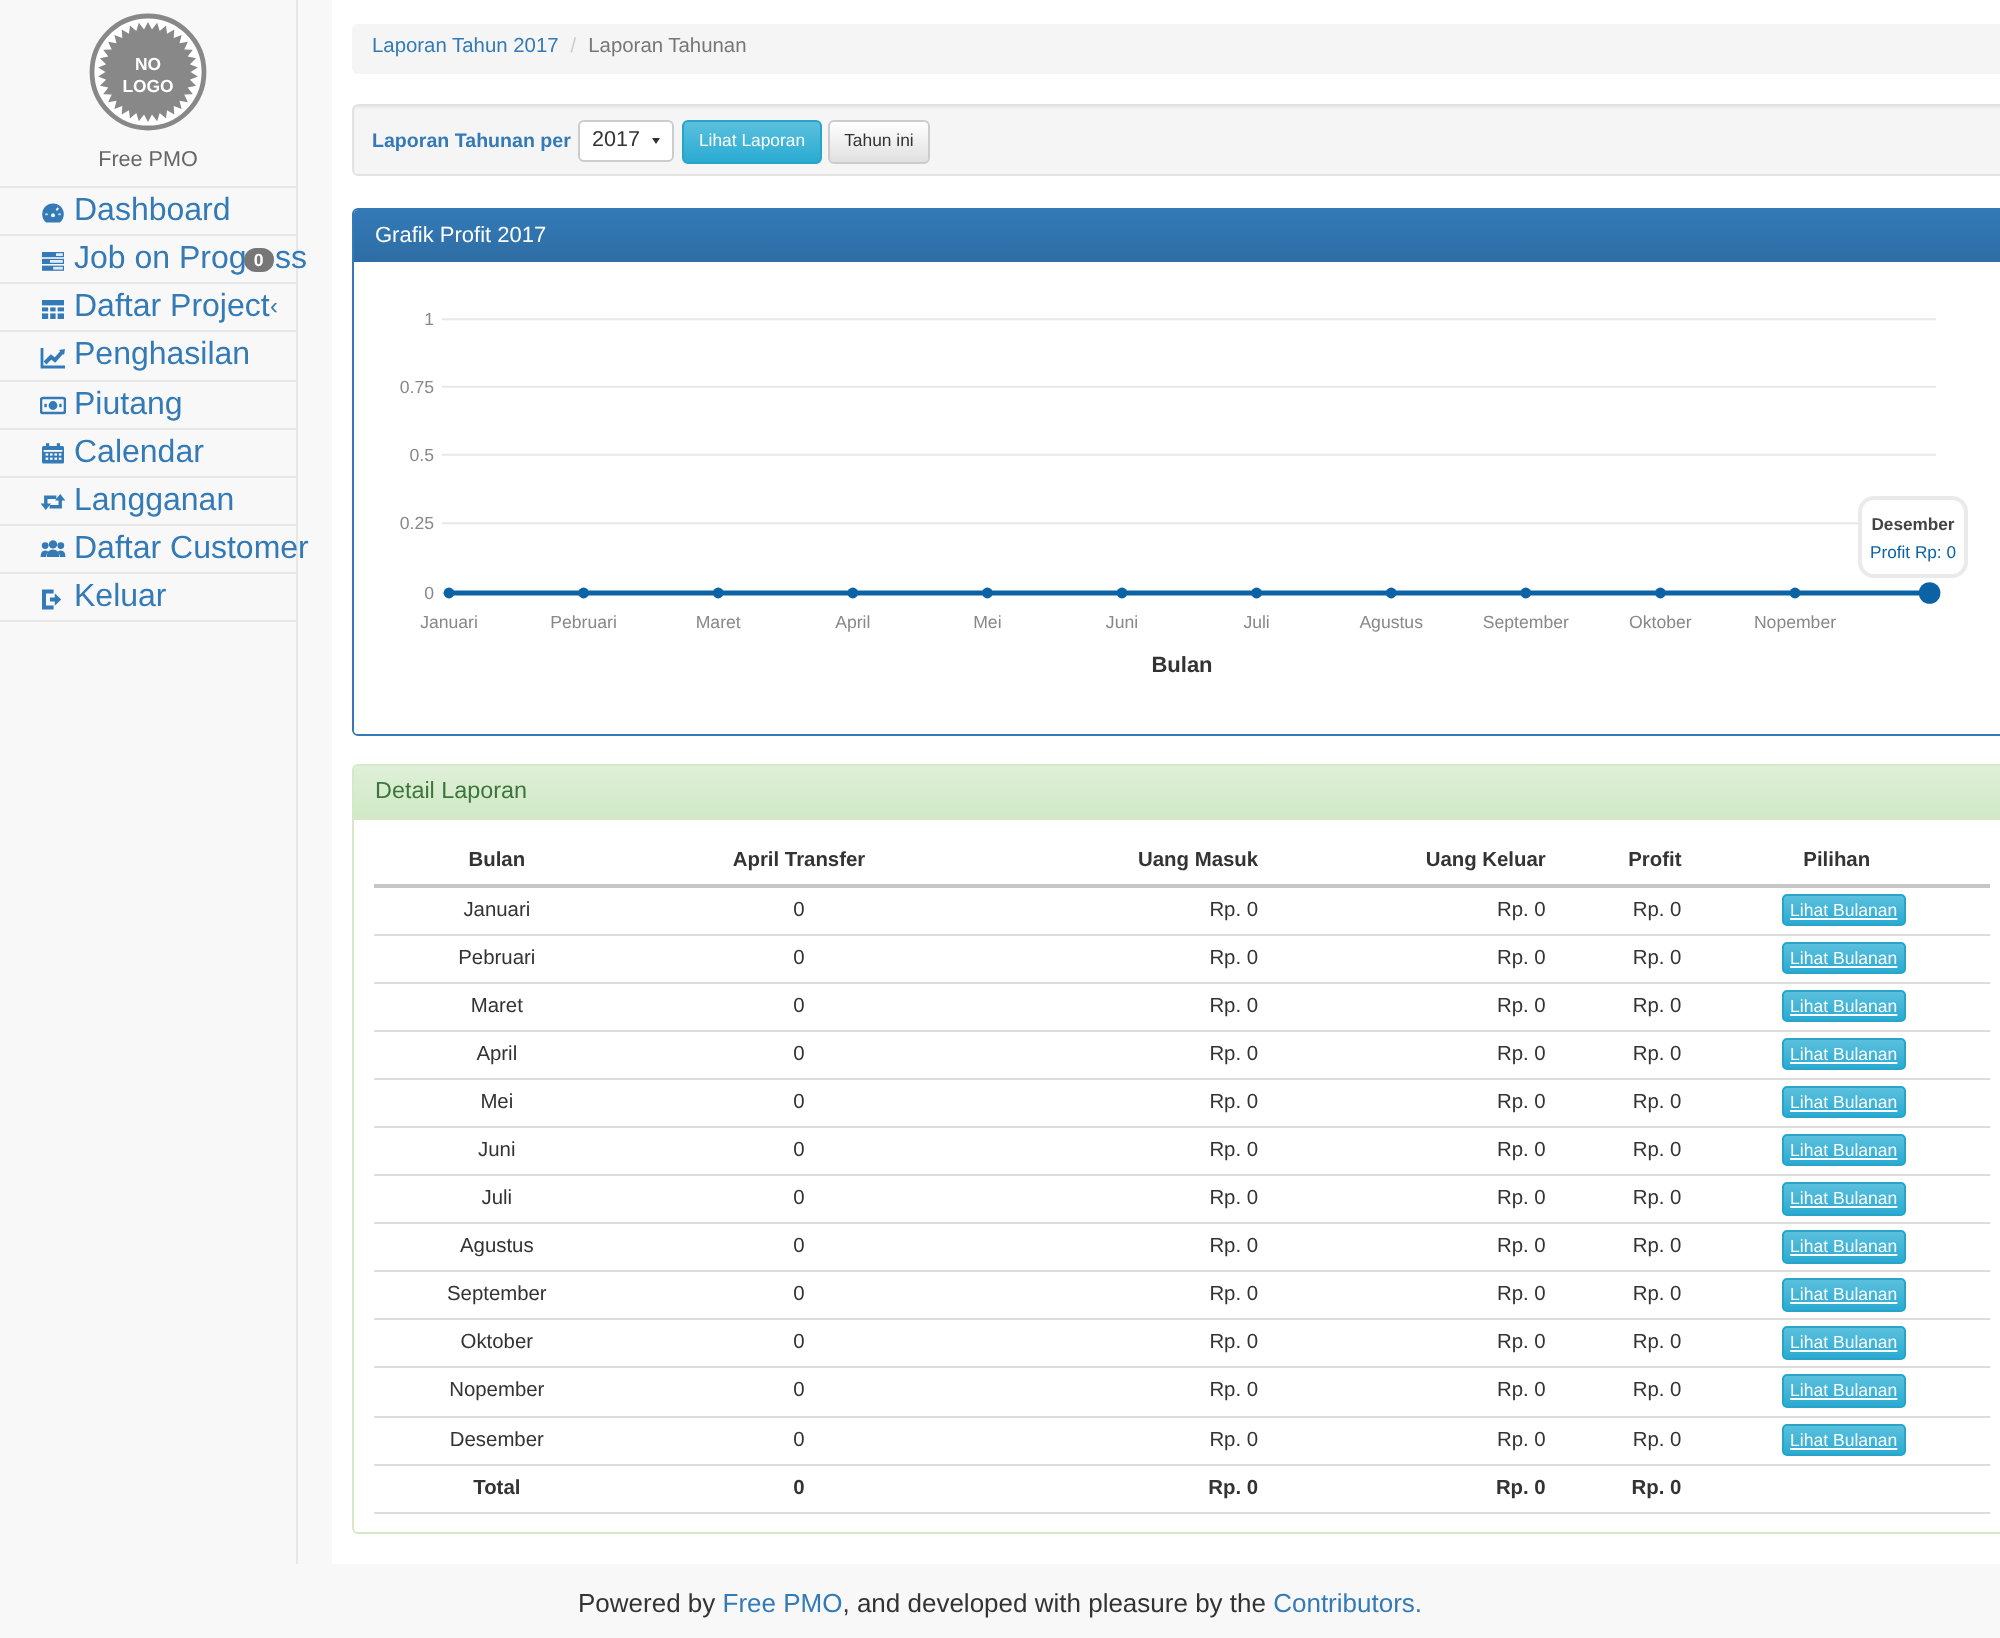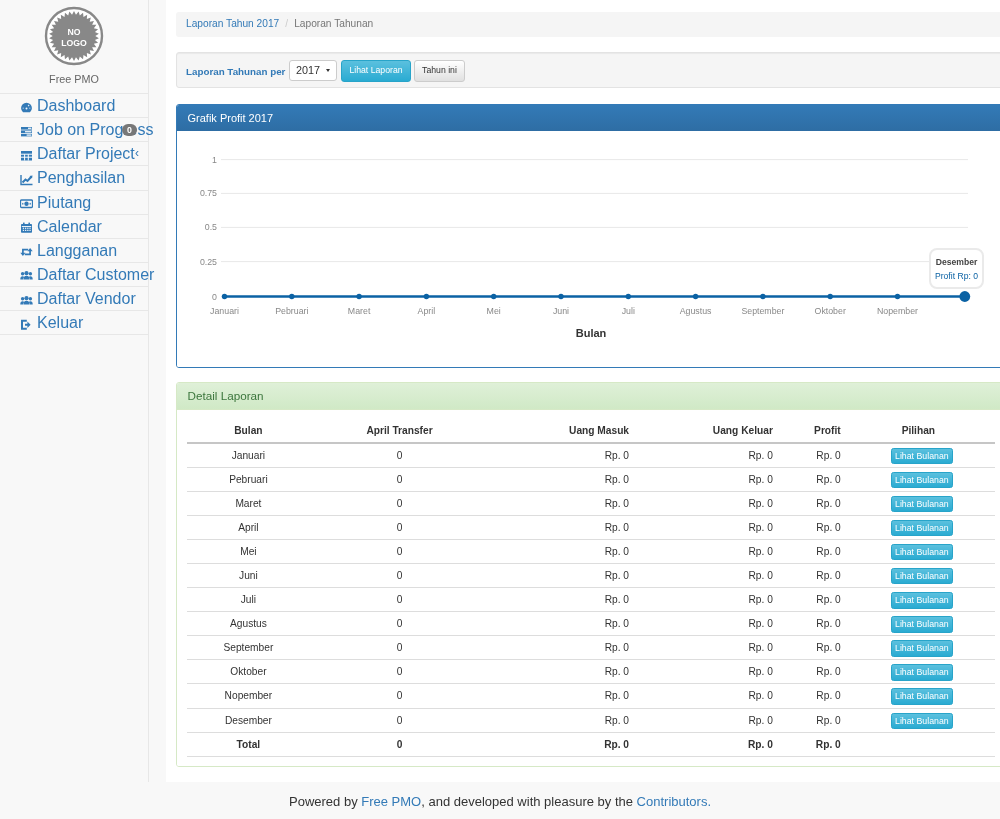--- a/index.html
+++ b/index.html
@@ -36,21 +36,21 @@
 #chartwrap { position:relative; height:176px; }
 #bulan { text-align:center; font-weight:bold; font-size:11px; margin-top:9.5px; }
 #tooltip { position:absolute; left:742px; top:107px; width:55px; height:41px; background:rgba(255,255,255,.96); border:2px solid #eaeaea; border-radius:8px; text-align:center; padding-top:7px; white-space:nowrap; }
 #tooltip .t1 { font-weight:bold; font-size:8.6px; color:#444; }
 #tooltip .t2 { font-size:8.6px; color:#0b62a4; margin-top:3.5px; }
 table.rpt { width:100%; border-collapse:collapse; margin-top:0; font-size:10.2px; }
 table.rpt th { font-weight:bold; padding:5px 8px; line-height:12.2px; border-bottom:2px solid #c6c6c6; font-size:10.2px; }
 table.rpt td { padding:4.95px 8px; line-height:13.2px; border-bottom:1px solid #ddd; }
 table.rpt .c { text-align:center; }
 table.rpt .r { text-align:right; }
-.btn-xs { margin:-2.6px 0; background:linear-gradient(#5bc0de,#2aabd2); border:1px solid #28a4c9; color:#fff; font-size:8.77px; padding:0 3.4px; border-radius:2.5px; display:inline-block; line-height:14.4px; }
+.btn-xs { margin:-2.6px 0; background:linear-gradient(#5bc0de,#2aabd2); border:1px solid #28a4c9; color:#fff; font-size:8.77px; padding:0 3.4px; border-radius:2.5px; display:inline-block; line-height:14.4px;text-decoration:underline; }
 #footer { position:absolute; left:0; top:782px; width:1000px; height:37px; text-align:center; font-size:13px; color:#333; padding-top:11.5px; }
 </style>
 </head>
 <body>
 <div id="sidebar">
   <div id="logoblk">
     <svg width="146" height="66" viewBox="0 0 146 66" style="margin-top:3px">
       <circle cx="73" cy="33" r="28" fill="#fff" stroke="#888" stroke-width="2.4"></circle>
       <g id="seal">
           <polygon points="73.00,8.00 74.97,11.79 77.59,8.43 78.83,12.51 82.03,9.69 82.49,13.93 86.16,11.74 85.84,16.00 89.84,14.52 88.74,18.65 92.95,17.93 91.11,21.79 95.38,21.86 92.86,25.31 97.05,26.16 93.94,29.09 97.89,30.69 94.30,33.00 97.89,35.31 93.94,36.91 97.05,39.84 92.86,40.69 95.38,44.14 91.11,44.21 92.95,48.07 88.74,47.35 89.84,51.48 85.84,50.00 86.16,54.26 82.49,52.07 82.03,56.31 78.83,53.49 77.59,57.57 74.97,54.21 73.00,58.00 71.03,54.21 68.41,57.57 67.17,53.49 63.97,56.31 63.51,52.07 59.84,54.26 60.16,50.00 56.16,51.48 57.26,47.35 53.05,48.07 54.89,44.21 50.62,44.14 53.14,40.69 48.95,39.84 52.06,36.91 48.11,35.31 51.70,33.00 48.11,30.69 52.06,29.09 48.95,26.16 53.14,25.31 50.62,21.86 54.89,21.79 53.05,17.93 57.26,18.65 56.16,14.52 60.16,16.00 59.84,11.74 63.51,13.93 63.97,9.69 67.17,12.51 68.41,8.43 71.03,11.79" fill="#888"></polygon>
@@ -136,30 +136,20 @@
       </li>
     <li>
         <a href="#"><svg class="ic" width="13" height="13" viewBox="0 0 13 13">
             <circle cx="6.5" cy="4.2" r="2.1" fill="#337ab7"></circle>
             <path fill="#337ab7" d="M3.4 10.5 Q3.4 6.8 6.5 6.8 Q9.6 6.8 9.6 10.5 Z"></path>
             <circle cx="2.6" cy="4.8" r="1.7" fill="#337ab7"></circle>
             <path fill="#337ab7" d="M0.3 10.5 Q0.3 7.3 2.6 7.3 Q3.6 7.3 4.2 8 Q3 9 3 10.5 Z"></path>
             <circle cx="10.4" cy="4.8" r="1.7" fill="#337ab7"></circle>
             <path fill="#337ab7" d="M12.7 10.5 Q12.7 7.3 10.4 7.3 Q9.4 7.3 8.8 8 Q10 9 10 10.5 Z"></path>
           </svg>Daftar Customer</a>
-      </li>
-    <li>
-        <a href="#"><svg class="ic" width="13" height="13" viewBox="0 0 13 13">
-            <circle cx="6.5" cy="4.2" r="2.1" fill="#337ab7"></circle>
-            <path fill="#337ab7" d="M3.4 10.5 Q3.4 6.8 6.5 6.8 Q9.6 6.8 9.6 10.5 Z"></path>
-            <circle cx="2.6" cy="4.8" r="1.7" fill="#337ab7"></circle>
-            <path fill="#337ab7" d="M0.3 10.5 Q0.3 7.3 2.6 7.3 Q3.6 7.3 4.2 8 Q3 9 3 10.5 Z"></path>
-            <circle cx="10.4" cy="4.8" r="1.7" fill="#337ab7"></circle>
-            <path fill="#337ab7" d="M12.7 10.5 Q12.7 7.3 10.4 7.3 Q9.4 7.3 8.8 8 Q10 9 10 10.5 Z"></path>
-          </svg>Daftar Vendor</a>
       </li>
     <li>
         <a href="#"><svg class="ic" width="13" height="13" viewBox="0 0 13 13">
             <path fill="#337ab7" d="M1 1.8 L6.8 1.8 L6.8 3.8 L3 3.8 L3 9.7 L6.8 9.7 L6.8 11.7 L1 11.7 Z"></path>
             <path fill="#337ab7" d="M7.4 3.6 L10.6 6.75 L7.4 9.9 Z M5 5.8 L8.4 5.8 L8.4 7.7 L5 7.7 Z"></path>
           </svg>Keluar</a>
       </li>
   </ul>
 </div>
 <div id="page">

